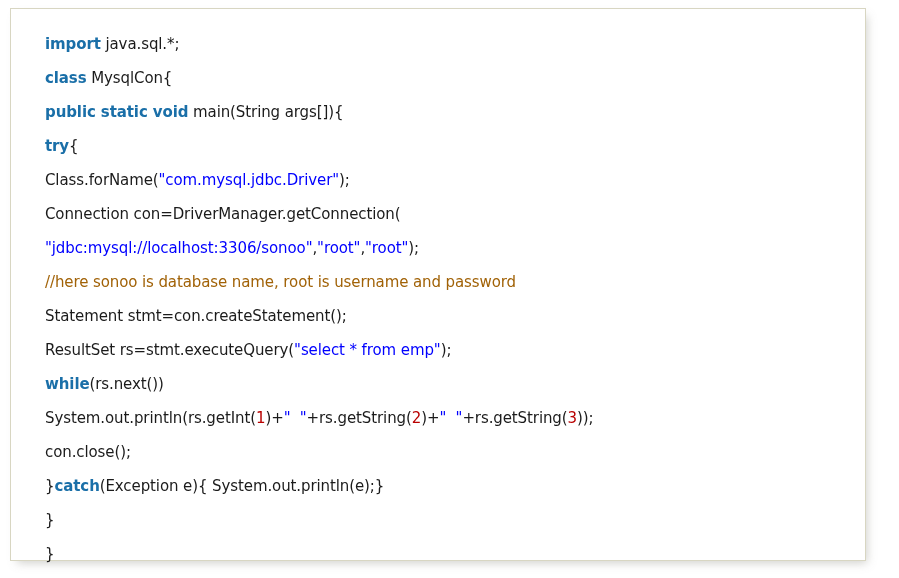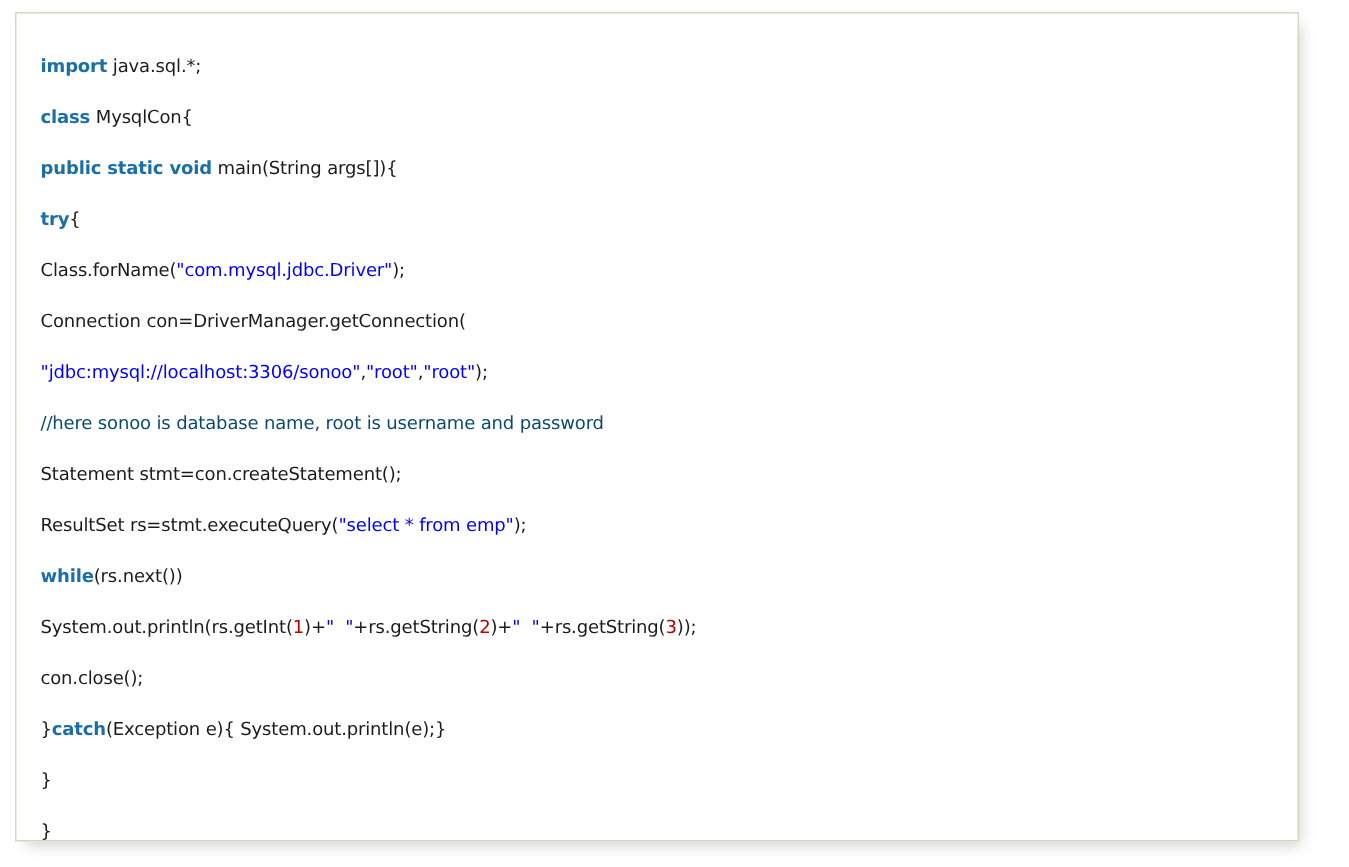--- a/index.html
+++ b/index.html
@@ -26,37 +26,38 @@
     box-shadow: 4px 5px 9px -3px rgba(120,120,110,0.35);
   }
 
   #code-block {
     padding: 18px 16px 14px 16px;
     margin: 0;
   }
 
   .code-line {
     font-family: "DejaVu Sans", sans-serif;
-    font-size: 12px;
+    font-size: 15px;
     line-height: 34px;
     height: 34px;
     color: #1b1b1b;
     white-space: pre;
     letter-spacing: -0.1px;
+    margin-left: 18px;
   }
 
   .tok-kw {
     color: #1a6fa8;
     font-weight: bold;
   }
   .tok-str {
     color: #0000ff;
   }
   .tok-cmt {
-    color: #0c4a6e;
+    color: #a16207;
   }
   .tok-num {
     color: #b90000;
   }
   .tok-plain {
     color: #1b1b1b;
   }
 </style>
 </head>
 <body>

